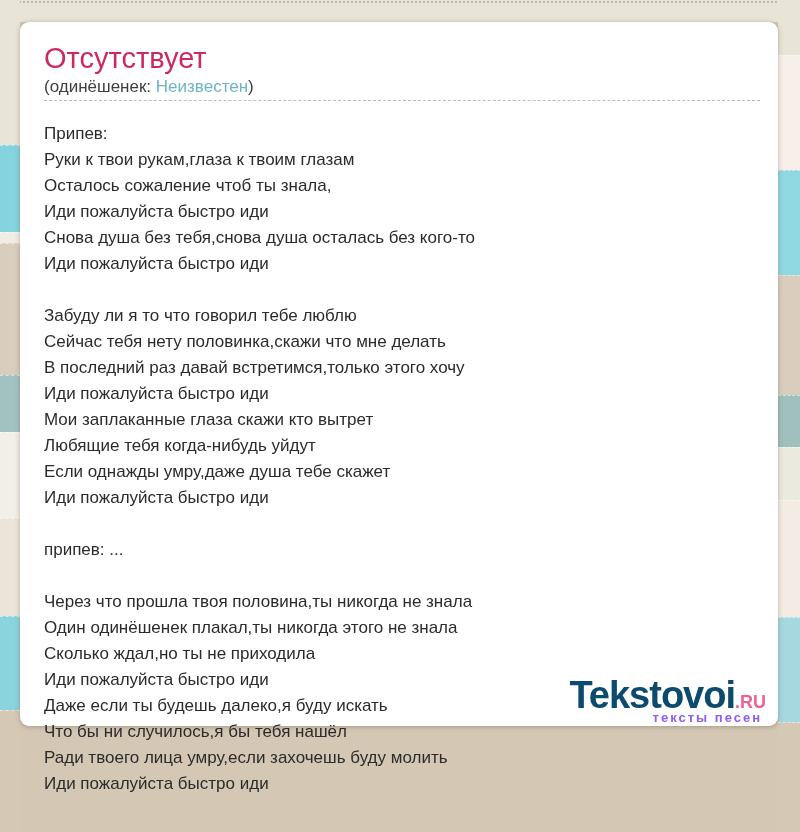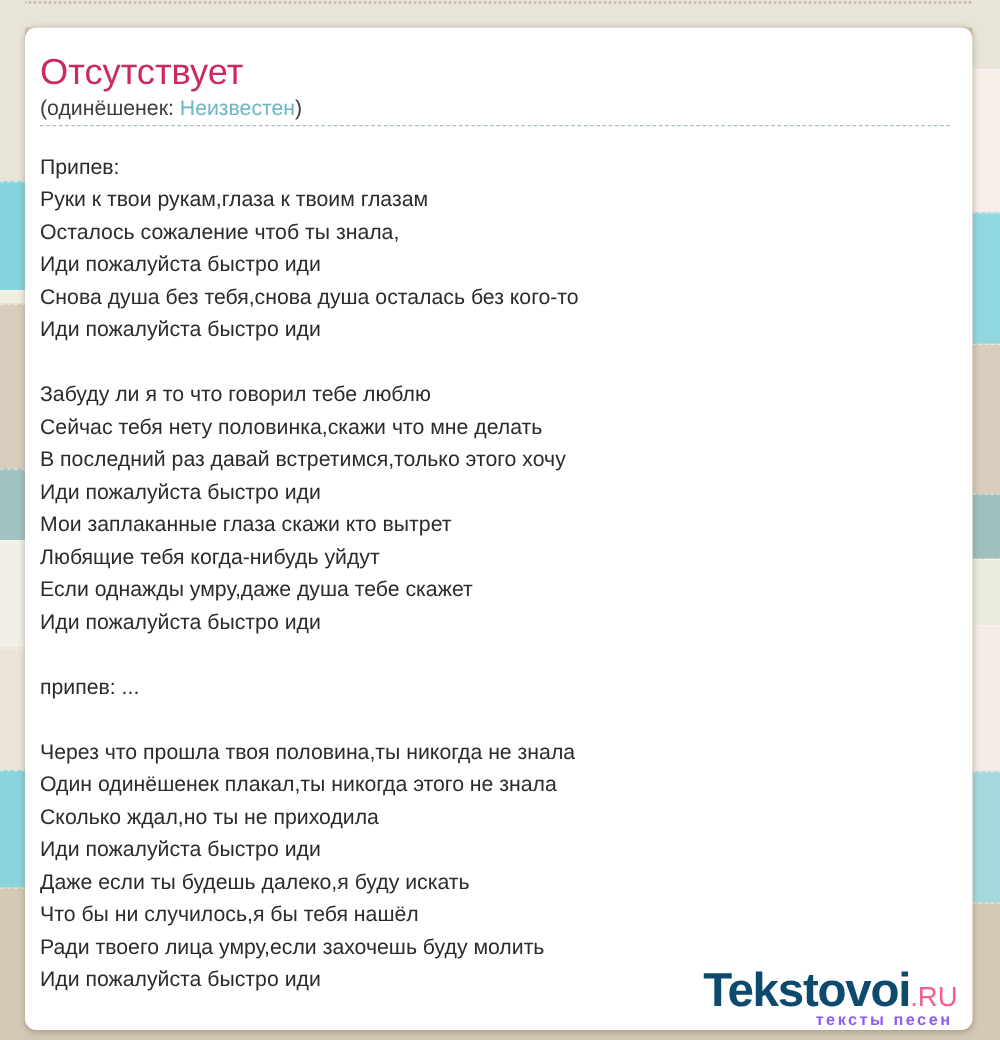--- a/index.html
+++ b/index.html
@@ -32,26 +32,26 @@
   }
   .strip-left  { left: 0;  width: 20px; }
   .strip-right { right: 0; width: 22px; }
   .strip .seg { width: 100%; }
   .strip .seg + .seg { border-top: 1px dashed rgba(255,255,255,0.55); }
 
   
   .panel {
     position: absolute;
     left: 20px; top: 22px;
-    width: 758px; height: 802px;
+    width: 758px; height: 704px;
     background: #ffffff;
     border-radius: 9px;
     box-shadow: 0 1px 5px rgba(110, 98, 75, 0.45);
     z-index: 2;
-    padding: 21px 18px 0 12px;
+    padding: 21px 18px 0 24px;
   }
   .song-title {
     font-size: 29px;
     font-weight: normal;
     color: #cb2a60;
     line-height: 31px;
     letter-spacing: 0;
   }
   .artist-line {
     margin-top: 2px;
@@ -85,22 +85,22 @@
     line-height: 1;
     cursor: pointer;
   }
   .logo-main {
     font-size: 38px;
     font-weight: bold;
     color: #0c4a6e;
     letter-spacing: -1px;
   }
   .logo-tld {
-    font-size: 22px;
-    font-weight: normal;
+    font-size: 18px;
+    font-weight: bold;
     color: #f2608e;
     letter-spacing: 0;
   }
   .logo-sub {
     font-size: 13px;
     font-weight: bold;
     color: #8b5cf6;
     letter-spacing: 2px;
     margin-top: -3px;
     padding-right: 4px;

